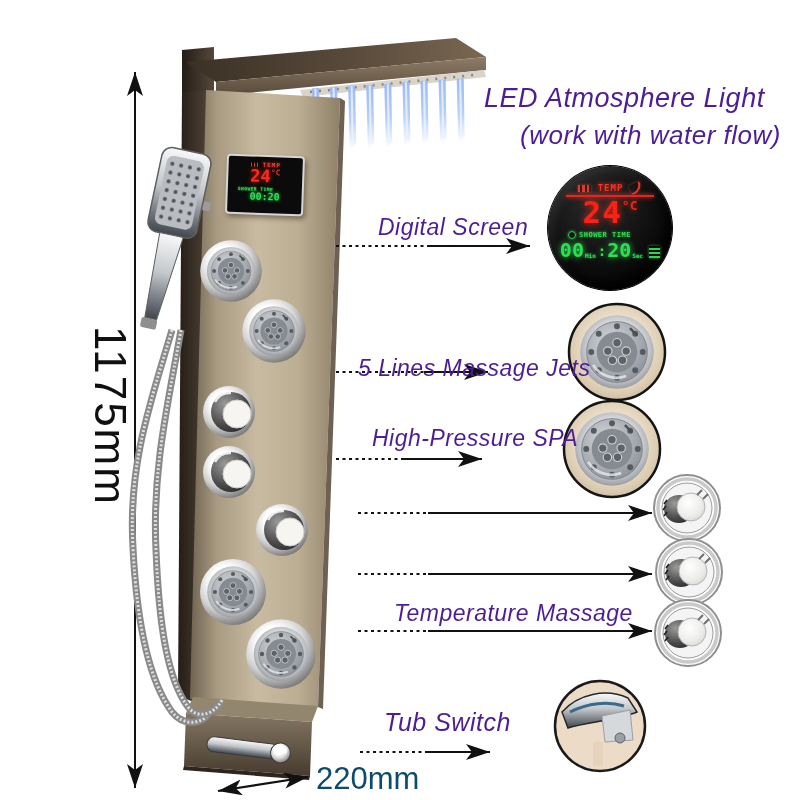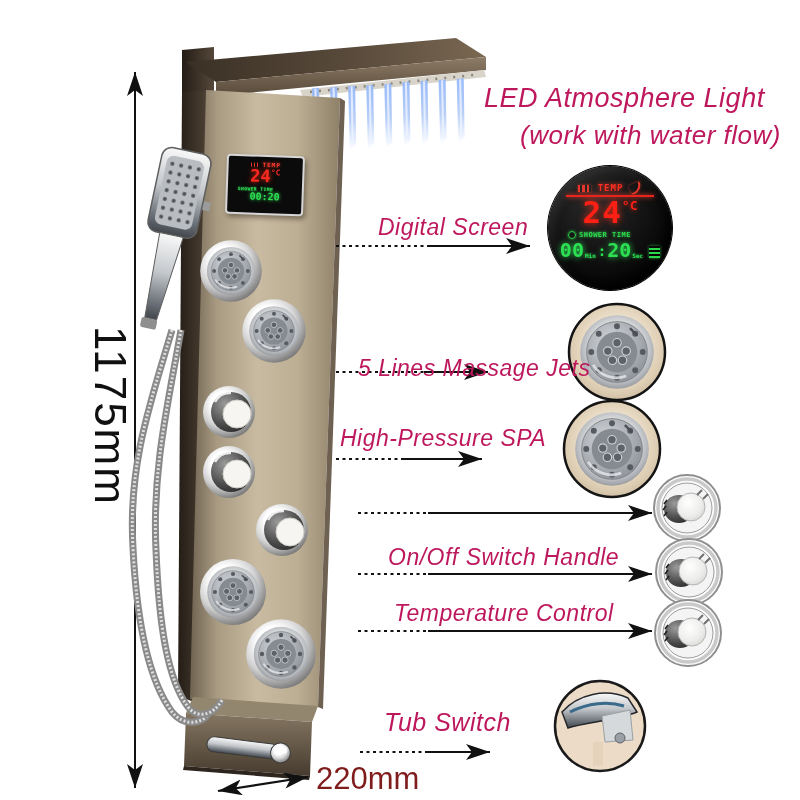--- a/index.html
+++ b/index.html
@@ -4,34 +4,34 @@
 <style>
   html,body { margin:0; padding:0; background:#ffffff; }
   .stage {
     position:relative; width:800px; height:800px; background:#ffffff;
     overflow:hidden; font-family:"Liberation Sans", sans-serif;
   }
   .stage svg { position:absolute; left:0; top:0; }
 
   
   .lbl {
-    position:absolute; white-space:nowrap; color:#be185d;
+    position:absolute; white-space:nowrap; color:#4c1d95;
     font:italic 400 23px/1.05 "Liberation Sans", sans-serif;
     letter-spacing:.5px;
   }
   .lbl.big { font-size:27px; }
 
   
   .dim-v {
     position:absolute; left:88px; top:326px; color:#101010;
     font:400 44px/1 "Liberation Sans", sans-serif;
     writing-mode:vertical-rl; letter-spacing:2px;
   }
   .dim-h {
-    position:absolute; left:316px; top:763px; color:#7f1d1d;
+    position:absolute; left:316px; top:763px; color:#0c4a6e;
     font:400 31px/1 "Liberation Sans", sans-serif;
   }
 
   
   .lcd {
     position:absolute; left:548px; top:166px; width:124px; height:124px;
     border-radius:50%;
     background:radial-gradient(circle at 38% 30%, #2a2a2a 0%, #121212 45%, #040404 80%);
     box-shadow:inset -5px -7px 14px rgba(0,0,0,.9), inset 4px 5px 9px rgba(110,110,110,.30), 0 0 0 1px #000;
     display:flex; flex-direction:column; align-items:center;
@@ -329,23 +329,22 @@
     </g>
   </svg>
 
   <div class="dim-v">1175mm</div>
   <div class="dim-h">220mm</div>
 
   <div class="lbl big" style="left:484px;top:84px">LED Atmosphere Light</div>
   <div class="lbl big" style="left:520px;top:122px;font-size:26px">(work with water flow)</div>
   <div class="lbl" style="left:378px;top:215px">Digital Screen</div>
   <div class="lbl" style="left:358px;top:356px">5 Lines Massage Jets</div>
-  <div class="lbl" style="left:340px;top:426px">High-Pressure SPA</div>
-  <div class="lbl" style="left:388px;top:545px">On/Off Switch Handle</div>
-  <div class="lbl" style="left:394px;top:601px">Temperature Control</div>
+  <div class="lbl" style="left:372px;top:426px">High-Pressure SPA</div>
+  <div class="lbl" style="left:394px;top:601px">Temperature Massage</div>
   <div class="lbl" style="left:384px;top:709px;font-size:25px">Tub Switch</div>
 
   <div class="panel-screen">
     <div class="ps-row1">
       <span class="ps-bars"></span>
       <span>TEMP</span>
     </div>
     <div class="ps-temp">
       <span class="ps-temp-num">24</span>
       <span class="ps-temp-unit">°C</span>

